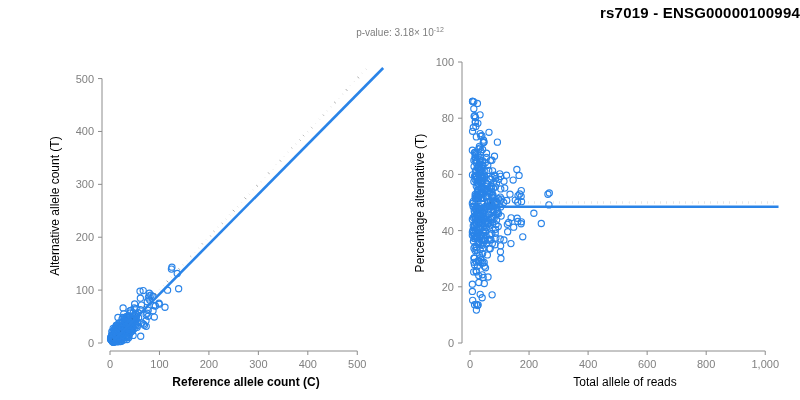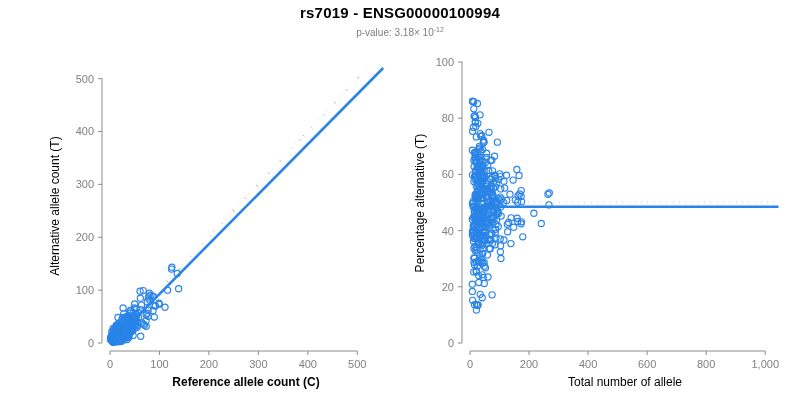--- a/index.html
+++ b/index.html
@@ -4,21 +4,21 @@
 <title>rs7019 - ENSG00000100994</title>
 <style>
   html,body{margin:0;padding:0;}
   body{
     width:800px;height:400px;background:#ffffff;
     font-family:"Liberation Sans", sans-serif;
     overflow:hidden;position:relative;
   }
   #figure{position:absolute;left:0;top:0;width:800px;height:400px;}
   .ttl{
-    position:absolute;left:0;top:4px;width:800px;text-align:center;
+    position:absolute;left:0;top:4px;width:800px;text-align:right;
     font-size:15px;font-weight:bold;color:#000000;letter-spacing:.2px;
   }
   .sub{
     position:absolute;left:0;top:26px;width:800px;text-align:center;
     font-size:10px;color:#7d7d7d;
   }
   .sub sup{font-size:7px;vertical-align:super;}
   .axlab{
     position:absolute;font-size:12px;color:#000000;text-align:center;
   }
@@ -961,16 +961,16 @@
         <circle cx="493.49" cy="182.64" r="3.1" fill="none" stroke="#2A84E8" stroke-width="1.15"></circle>
         <circle cx="497.40" cy="142.15" r="3.1" fill="none" stroke="#2A84E8" stroke-width="1.15"></circle>
         <circle cx="479.30" cy="170.60" r="3.1" fill="none" stroke="#2A84E8" stroke-width="1.15"></circle>
       </g>
       <line x1="471.4761904761905" y1="202.5" x2="778.5238095238095" y2="202.5" stroke="#000000" stroke-width="2.6" stroke-linecap="butt" stroke-dasharray="0.1 6.2"></line>
       <line x1="471.4761904761905" y1="206.715" x2="778.5238095238095" y2="206.715" stroke="#2A84E8" stroke-width="2.6"></line>
     </svg>
 
   <div class="axlab xlab" id="lx" style="left: 96px; top: 375px; font-weight: bold;">Reference allele count (C)</div>
   <div class="axlab ylab" id="ly" style="left: 48px; top: 355.5px;">Alternative allele count (T)</div>
-  <div class="axlab xlab" id="rx" style="left: 475px; top: 375px;">Total number of allele</div>
+  <div class="axlab xlab" id="rx" style="left: 475px; top: 375px;">Total allele of reads</div>
   <div class="axlab ylab" id="ry" style="left: 413px; top: 352.5px;">Percentage alternative (T)</div>
 
 </div>
 
 </body></html>

